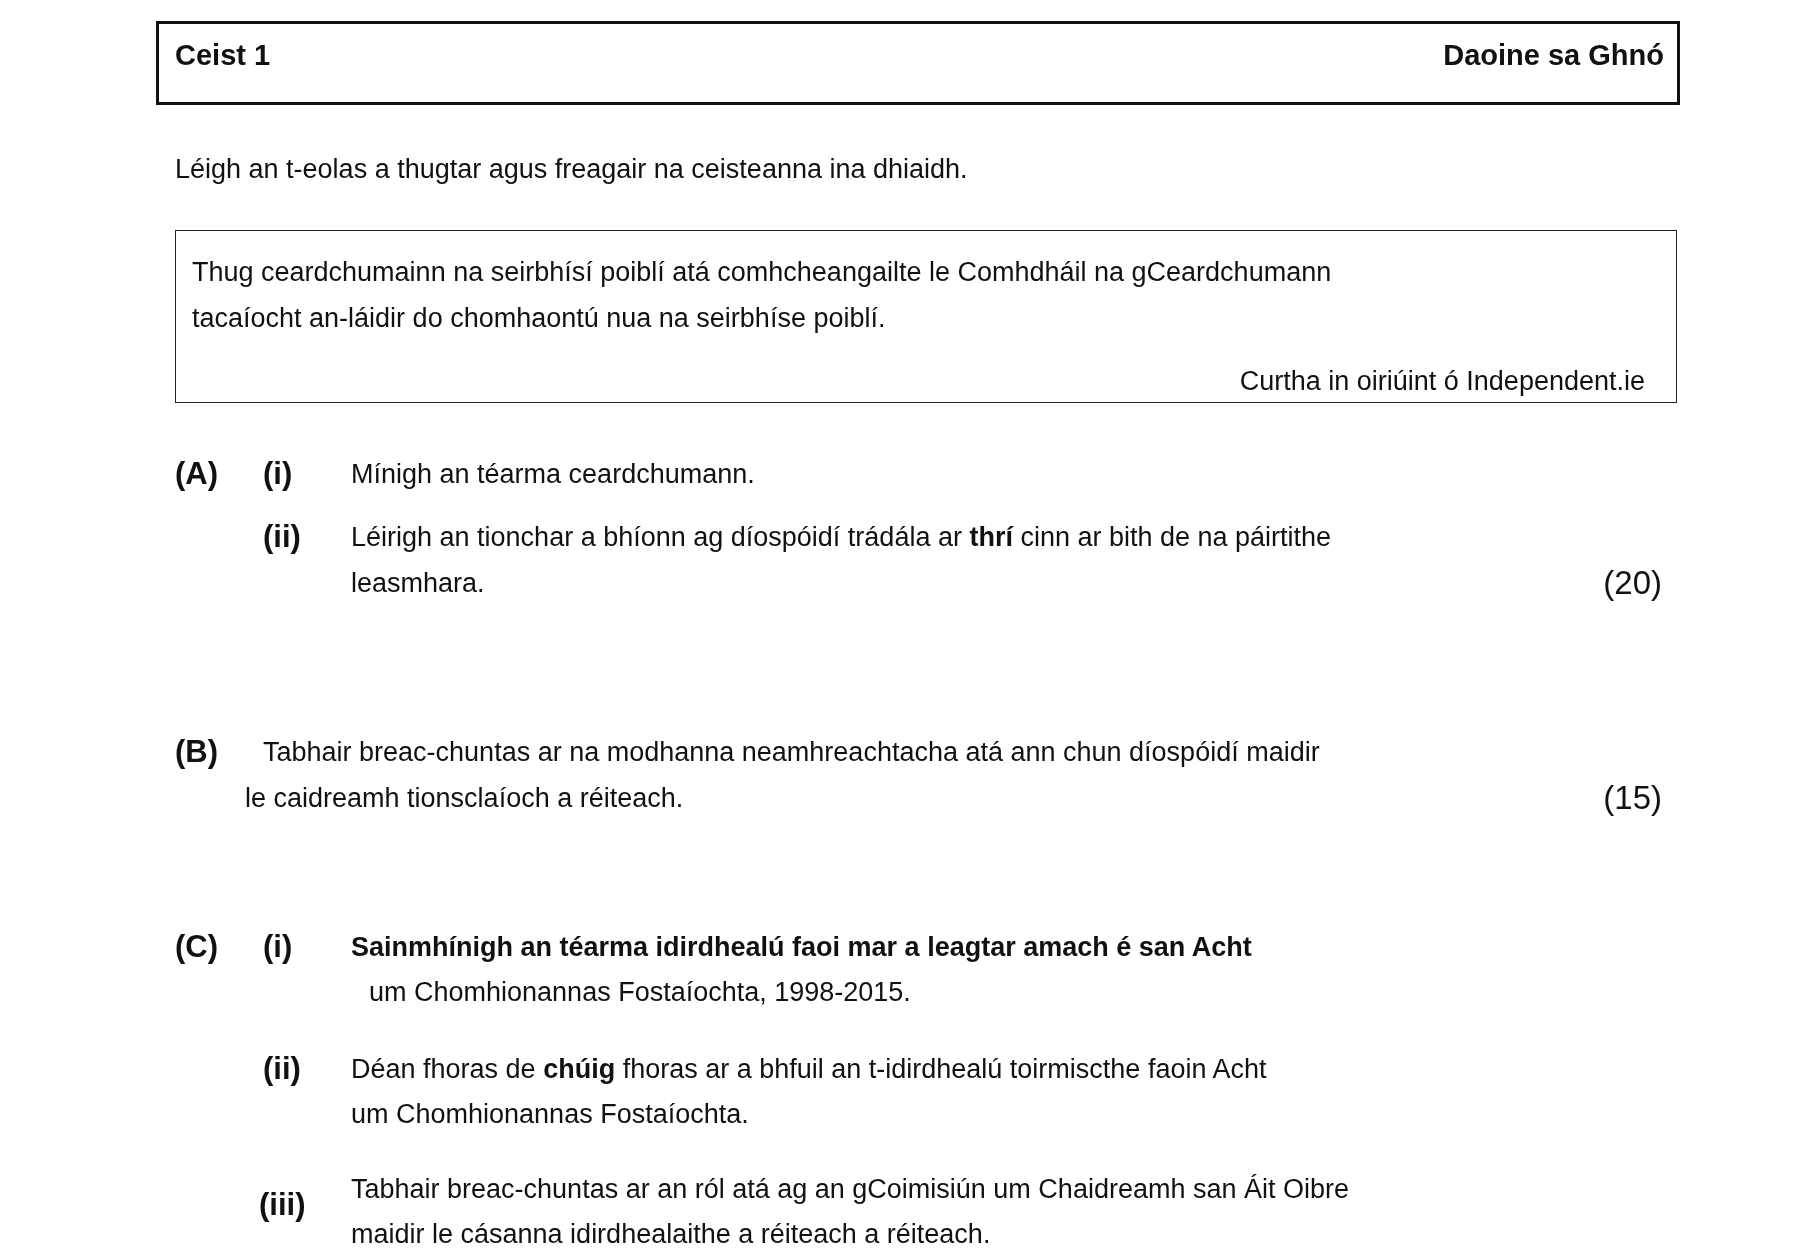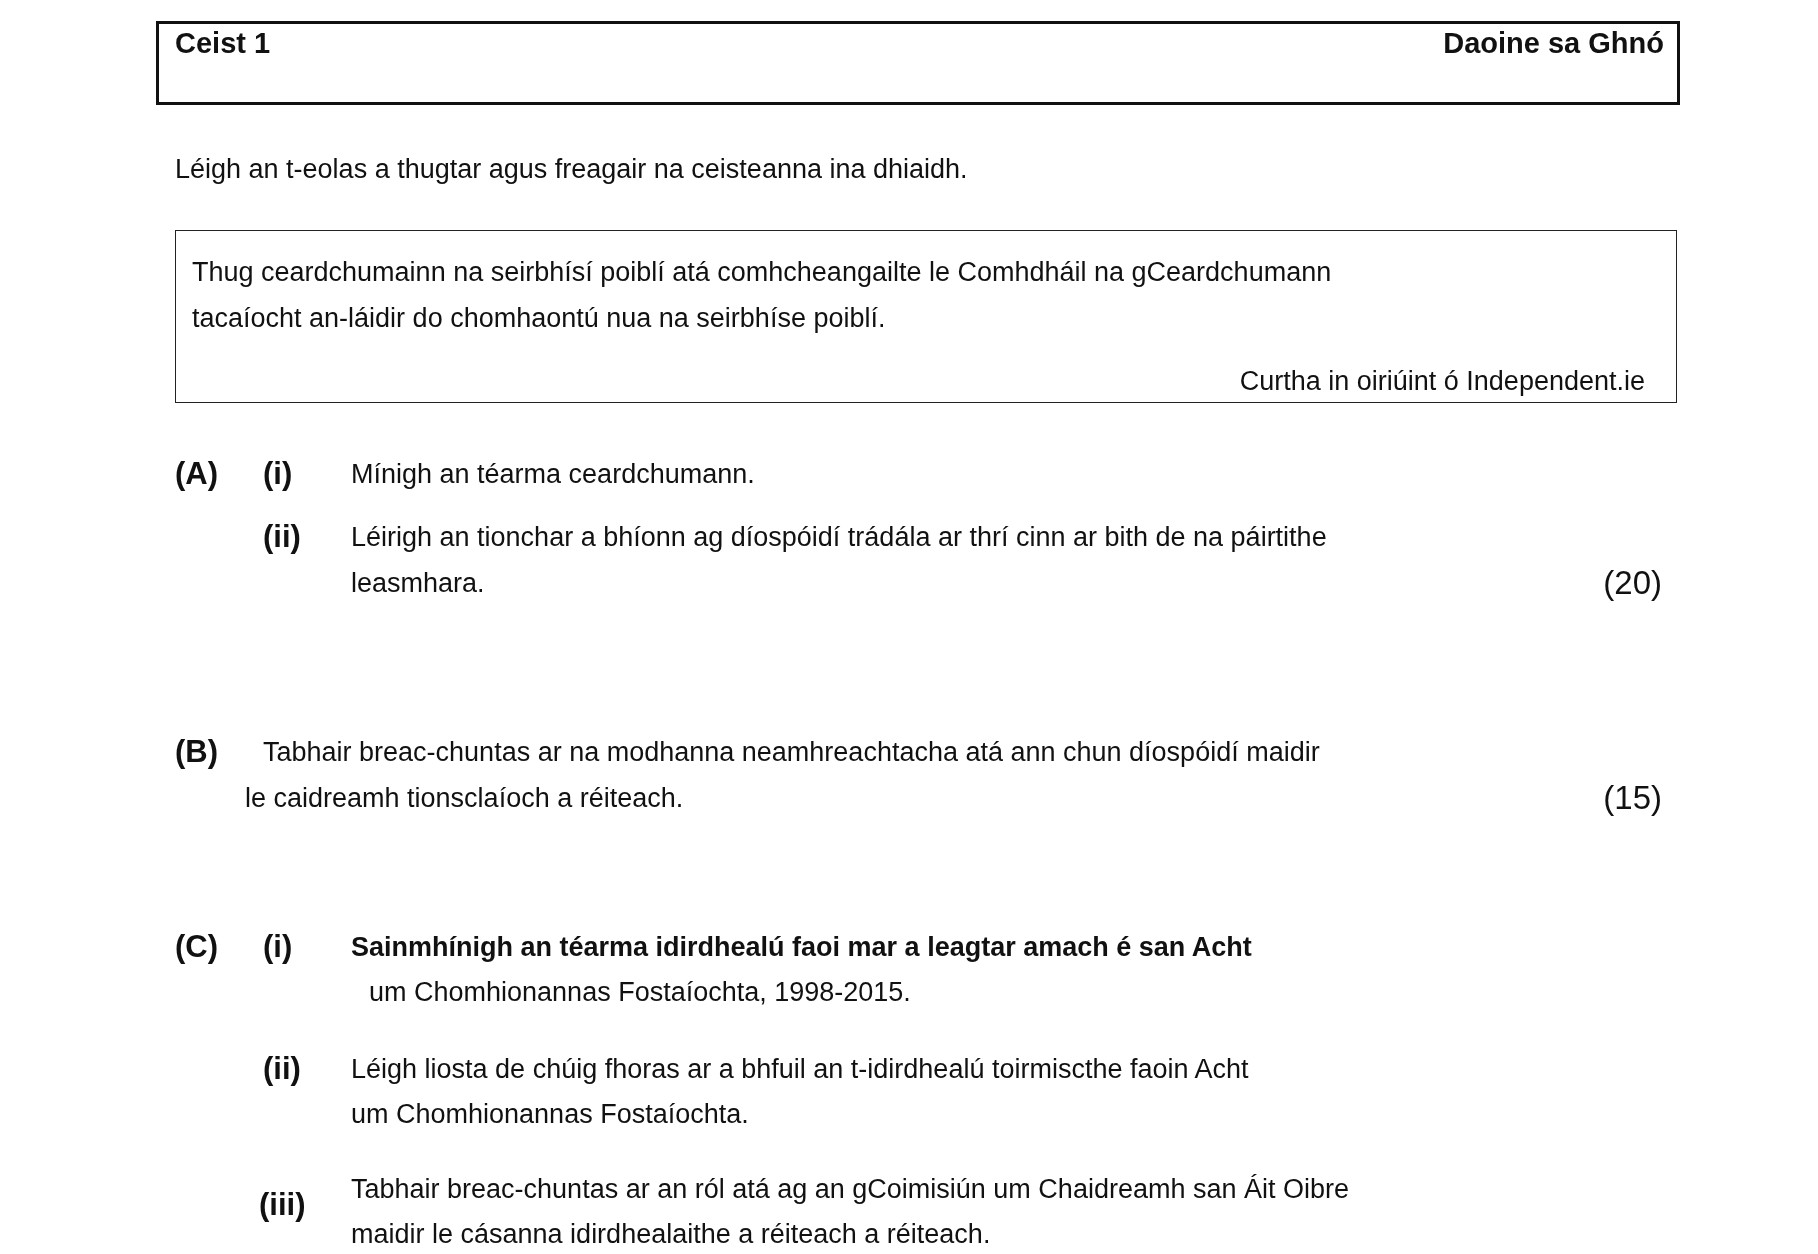--- a/index.html
+++ b/index.html
@@ -1,27 +1,27 @@
 <!DOCTYPE html>
 <html><head>
 <meta charset="utf-8">
 <style>
   html, body { margin:0; padding:0; background:#ffffff; }
   body { width:1818px; height:1254px; position:relative; overflow:hidden;
          font-family:"Liberation Sans", "DejaVu Sans", sans-serif; color:#111; }
   .abs { position:absolute; white-space:nowrap; }
   .header-box { position:absolute; left:156px; top:21px; width:1524px; height:84px;
                 border:3px solid #111; box-sizing:border-box; }
-  .hdr { font-weight:bold; font-size:29px; top:26px; line-height:34px; }
+  .hdr { font-weight:bold; font-size:29px; top:38px; line-height:34px; }
   .body-text { font-size:27px; line-height:36px; }
   .quote-box { position:absolute; left:175px; top:230px; width:1502px; height:173px;
                border:1.5px solid #222; box-sizing:border-box; }
   .lbl { font-weight:bold; font-size:31px; line-height:36px; }
   .mark { font-size:33px; line-height:36px; text-align:right; }
-  b { font-weight:normal; }
+  b { font-weight:bold; }
 </style>
 </head>
 <body>
 
 <div class="header-box"></div>
 <div class="abs hdr" style="left:175px;">Ceist 1</div>
 <div class="abs hdr" style="right:154px;">Daoine sa Ghnó</div>
 
 <div class="abs body-text" style="left:175px; top:151px;">Léigh an t-eolas a thugtar agus freagair na ceisteanna ina dhiaidh.</div>
 
@@ -43,19 +43,19 @@
 <div class="abs body-text" style="left:263px; top:734px;">Tabhair breac-chuntas ar na modhanna neamhreachtacha atá ann chun díospóidí maidir</div>
 <div class="abs body-text" style="left:245px; top:780px;">le caidreamh tionsclaíoch a réiteach.</div>
 <div class="abs mark" style="right:156px; top:780px;">(15)</div>
 
 <div class="abs lbl" style="left:175px; top:929px;">(C)</div>
 <div class="abs lbl" style="left:263px; top:929px;">(i)</div>
 <div class="abs body-text" style="left:351px; top:929px;font-weight:bold;">Sainmhínigh an téarma idirdhealú faoi mar a leagtar amach é san Acht</div>
 <div class="abs body-text" style="left:369px; top:974px;text-align:right;">um Chomhionannas Fostaíochta, 1998-2015.</div>
 
 <div class="abs lbl" style="left:263px; top:1051px;">(ii)</div>
-<div class="abs body-text" style="left:351px; top:1051px;"><span>Léigh liosta de </span><b>chúig</b><span> fhoras ar a bhfuil an t-idirdhealú toirmiscthe faoin Acht</span></div>
+<div class="abs body-text" style="left:351px; top:1051px;"><span>Déan fhoras de </span><b>chúig</b><span> fhoras ar a bhfuil an t-idirdhealú toirmiscthe faoin Acht</span></div>
 <div class="abs body-text" style="left:351px; top:1096px;">um Chomhionannas Fostaíochta.</div>
 
 <div class="abs lbl" style="left:259px; top:1171px;margin-top:16px;">(iii)</div>
 <div class="abs body-text" style="left:351px; top:1171px;">Tabhair breac-chuntas ar an ról atá ag an gCoimisiún um Chaidreamh san Áit Oibre</div>
 <div class="abs body-text" style="left:351px; top:1216px;">maidir le cásanna idirdhealaithe a réiteach a réiteach.</div>
 <div class="abs mark" style="right:161px; top:1216px;margin-top:40px;">(25)</div>
 
 </body></html>

